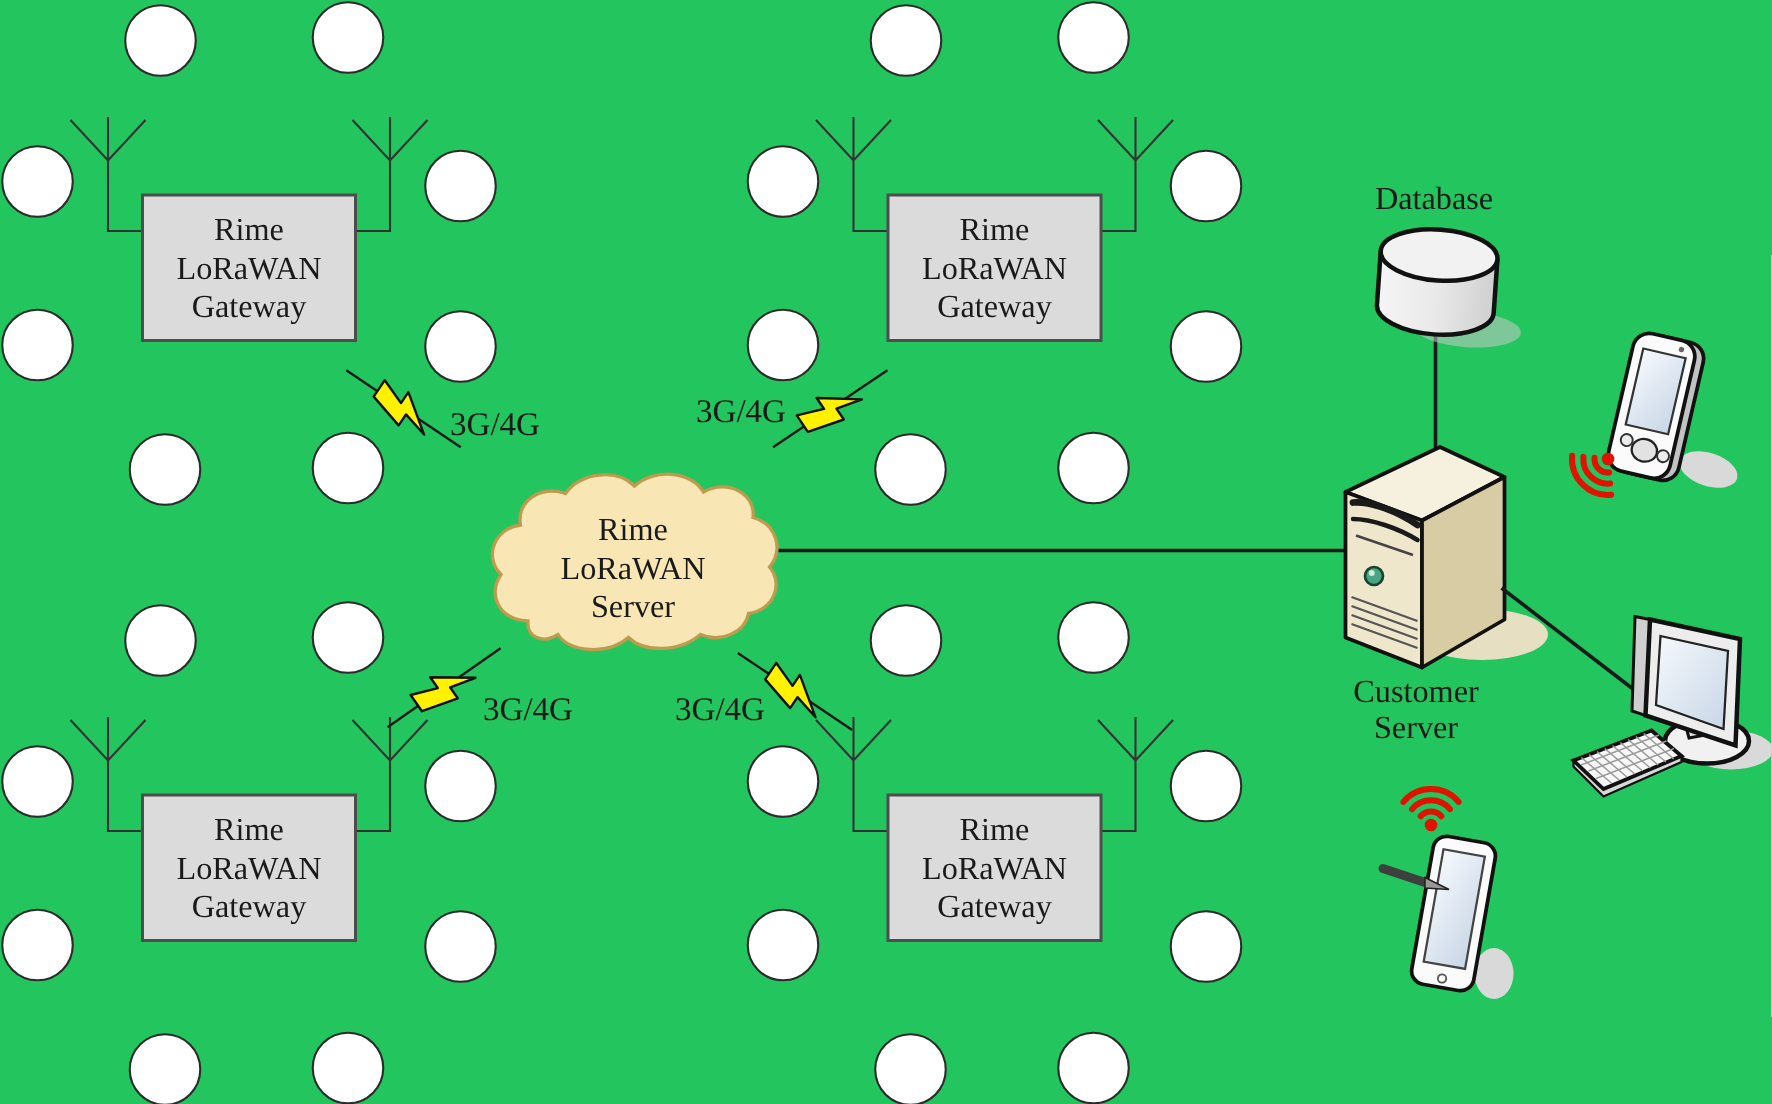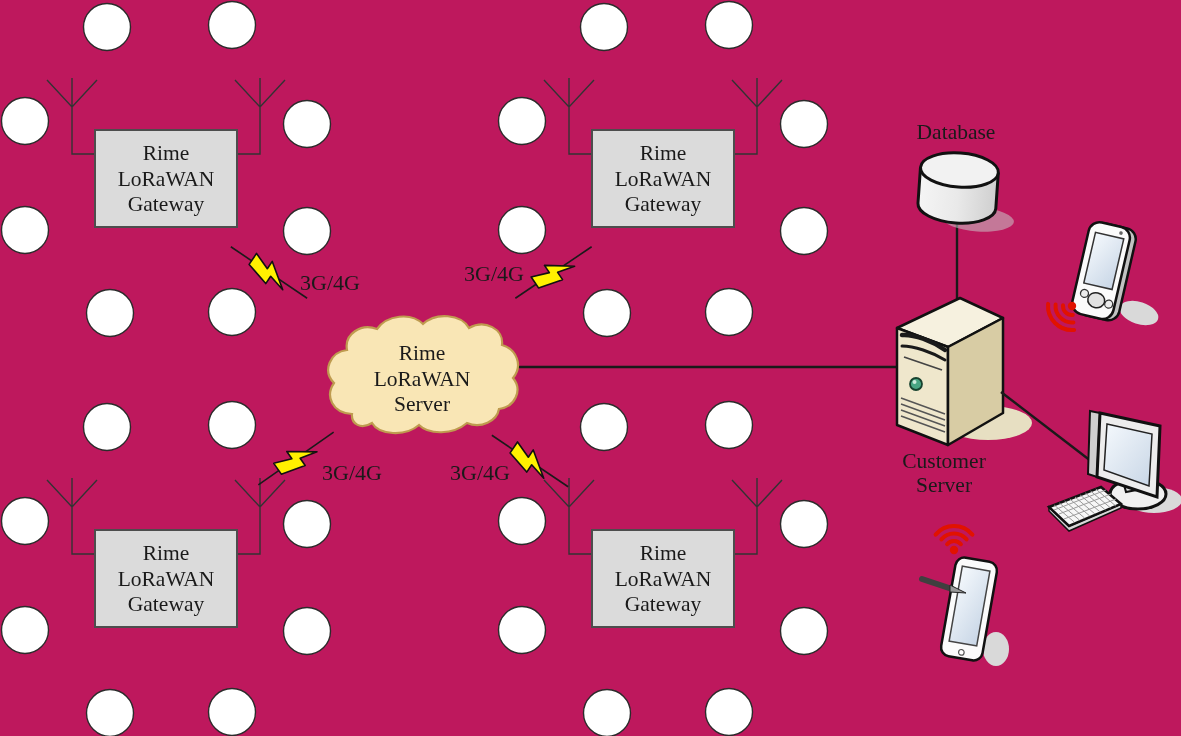--- a/index.html
+++ b/index.html
@@ -1,16 +1,16 @@
 <!DOCTYPE html>
 <html><head>
 <meta charset="utf-8">
 <style>
   html,body{margin:0;padding:0;background:#ffffff;}
-  .canvas{position:relative;width:1181px;height:736px;background:#be185d;overflow:hidden;
+  .canvas{position:relative;width:1181px;height:736px;background:#22c55e;overflow:hidden;
           font-family:"Liberation Serif","DejaVu Serif",serif;}
   svg text{font-family:"Liberation Serif","DejaVu Serif",serif;fill:#1a1a1a;}
   .node{fill:#ffffff;stroke:#2b2b2b;stroke-width:1.4;}
   .lineart{fill:none;stroke:#333333;stroke-width:1.4;}
   .gwbox{fill:#dbdbdb;stroke:#4d4d4d;stroke-width:2;}
   .gwtext{font-size:21.5px;}
   .linklabel{font-size:22px;}
   .linkline{stroke:#1a1a1a;stroke-width:1.6;}
   .bolt{fill:#fff100;stroke:#111111;stroke-width:1.6;stroke-linejoin:round;}
   .cloud{fill:#f9e6b5;stroke:#bf9b4f;stroke-width:2.2;}

